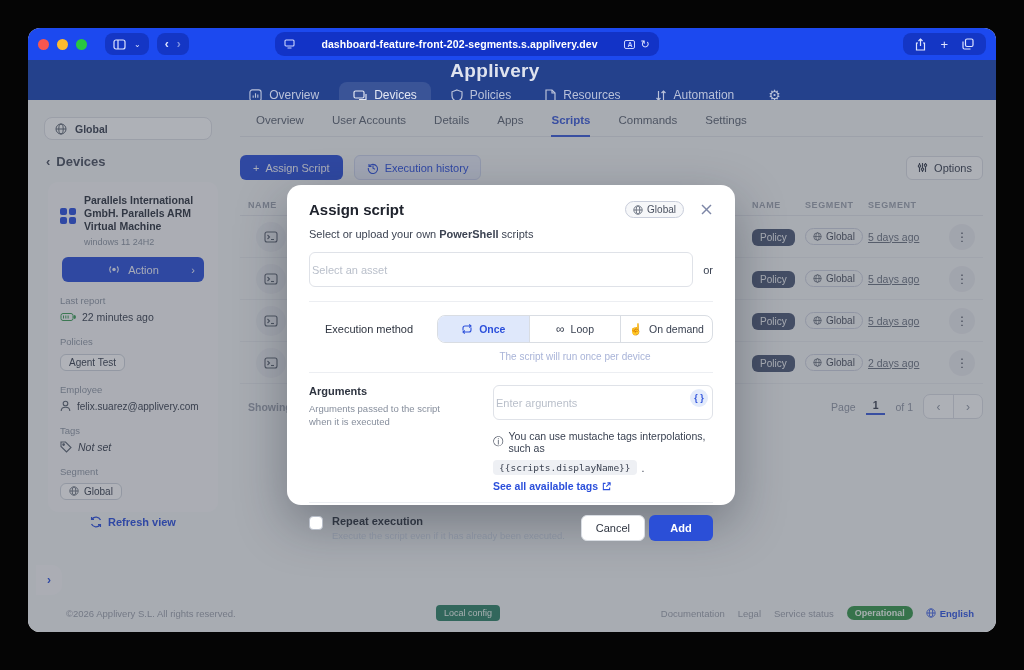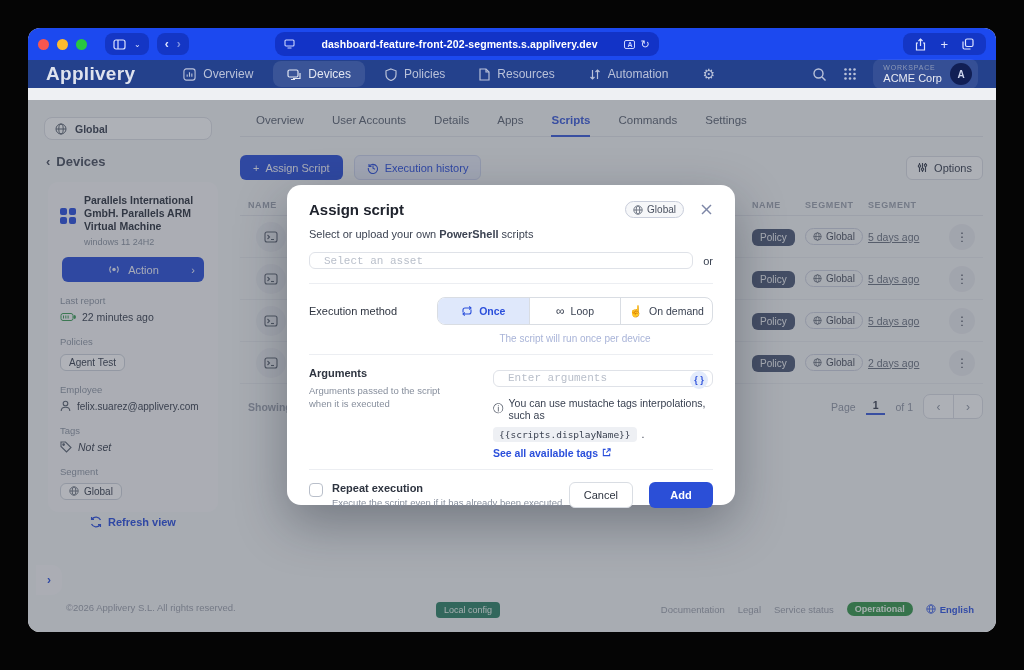--- a/index.html
+++ b/index.html
@@ -11,21 +11,21 @@
   .tl { width:11px; height:11px; border-radius:50%; }
   .tl.r{ background:#f8564e;} .tl.y{ background:#fdbc2e;} .tl.g{ background:#28c73f;}
   .chromepill { background:rgba(5,20,120,.35); border-radius:8px; height:22px; display:flex; align-items:center; padding:0 8px; gap:8px; color:#dfe5ff; }
   .chromepill svg { display:block; }
   .urlpill { flex:0 0 auto; width:384px; margin-left:78px; background:rgba(5,20,140,.40); border-radius:9px; height:24px; display:flex; align-items:center; padding:0 9px; color:#fff; }
   .urltext { flex:1; text-align:center; font-size:10.5px; font-weight:bold; letter-spacing:.1px; }
   .chrome .spacer { flex:1; }
   .mini { font-size:12px; color:#dfe5ff; }
 
   
-  .appheader { position:absolute; left:0; top:32px; right:0; height:28px; background:#24418c; display:flex; align-items:center; padding:0 18px; }
+  .appheader { position:absolute; left:0; top:32px; right:0; height:40px; background:#24418c; display:flex; align-items:center; padding:0 18px;flex-direction:column; }
   .logo { font-size:19px; font-weight:bold; color:#dfe3ee; letter-spacing:.3px; margin-right:34px; }
   .nav { display:flex; align-items:center; gap:6px; }
   .navitem { display:flex; align-items:center; gap:7px; color:#b9c1d9; font-size:12px; padding:6px 14px; border-radius:8px; cursor:pointer; }
   .navitem.active { background:rgba(255,255,255,.10); color:#e3e7f3; }
   .navitem svg { display:block; }
   .gearbtn { color:#b9c1d9; font-size:14px; margin-left:6px; padding:4px 8px; }
   .hdr-right { margin-left:auto; display:flex; align-items:center; gap:16px; }
   .wschip { display:flex; align-items:center; gap:8px; background:rgba(255,255,255,.08); border-radius:8px; padding:4px 6px 4px 10px; }
   .wslabel { font-size:7px; color:#8e9ab8; letter-spacing:.8px; }
   .wsname { font-size:11px; color:#e8eaf2; margin-top:1px; }
@@ -74,44 +74,44 @@
   .greenfrag { position:absolute; left:38px; top:13px; width:8px; height:16px; border:1.5px solid #3f9d5a; border-left:none; border-radius:0 8px 8px 0; }
   .pagerow { display:flex; align-items:center; margin-top:10px; font-size:10.5px; color:#8d95a3; }
   .showing { padding-left:8px; font-weight:bold; color:#9aa1ad; }
   .pager { margin-left:auto; display:flex; align-items:center; gap:10px; }
   .pnum { color:#3c4352; font-weight:bold; border-bottom:2px solid #3b5bd7; padding:0 7px 2px; }
   .pbtns { display:flex; border:1px solid #d5d9e0; border-radius:7px; overflow:hidden; background:#f6f7f9; }
   .pbtn { width:29px; height:23px; display:flex; align-items:center; justify-content:center; color:#8d95a3; font-size:12px; cursor:pointer; }
   .pbtn + .pbtn { border-left:1px solid #d5d9e0; }
 
   
-  .pfooter { position:absolute; left:0; right:0; bottom:8px; height:22px; display:flex; align-items:flex-start; font-size:9.5px; color:#9aa0ab; }
+  .pfooter { position:absolute; left:0; right:0; bottom:8px; height:22px; display:flex; align-items:center; font-size:9.5px; color:#9aa0ab; }
   .pfooter .copy { margin-left:38px; }
   .badge-green { background:#2f8168; color:#eaf4ef; border-radius:4px; padding:3px 8px; font-size:9px; }
   .lc { position:absolute; left:408px; }
   .flinks { margin-left:auto; margin-right:22px; display:flex; align-items:center; gap:13px; }
   .op { background:#36954d; color:#eaf6ec; border-radius:9px; padding:2px 8px; font-size:9px; font-weight:bold; }
   .lang { color:#3056e0; font-weight:bold; display:flex; align-items:center; gap:4px; }
 
   
   .overlay { position:absolute; inset:0; background:rgba(55,60,74,.38); }
   .modal { position:absolute; left:259px; top:157px; width:448px; height:320px; background:#fff; border-radius:14px; box-shadow:0 18px 50px rgba(20,25,40,.35); padding:16px 22px 14px; }
   .mhead { display:flex; align-items:center; }
   .mtitle { font-size:15px; font-weight:bold; color:#20242e; }
   .mhead .gchip { margin-left:auto; background:#f6f7f9; }
   .mclose { margin-left:16px; color:#7d86a6; cursor:pointer; display:flex; }
   .msub { font-size:11px; color:#3c4352; margin-top:10px; }
   .assetrow { display:flex; align-items:center; gap:10px; margin-top:12px; }
-  .input { height:17px; border:1px solid #dfe2e8; border-radius:6px; padding:0 14px; font-size:11px; color:#3c4352; font-family:Liberation Mono, monospace; outline:none; background:#fff; width:100%; }
+  .input { height:35px; border:1px solid #dfe2e8; border-radius:6px; padding:0 2px; font-size:11px; color:#3c4352; font-family:Liberation Sans, sans-serif; outline:none; background:#fff; width:100%; }
   .input::placeholder { color:#b9bfca; }
   .assetrow .input { flex:1; }
   .orlbl { font-size:11px; color:#3a4252; }
   .btn-upload { height:26px; background:#dbe4fb; color:#2b4fdb; border:none; border-radius:6px; font-size:10.5px; font-weight:bold; padding:0 12px; cursor:pointer; font-family:inherit; white-space:nowrap; }
   .mdivider { height:1px; background:#eceef2; margin-top:14px; }
-  .execrow { display:flex; align-items:center; margin-top:13px; }
+  .execrow { display:flex; align-items:center; margin-top:13px;margin-left:16px; }
   .execlbl { font-size:11px; color:#2e3440; }
   .seg { margin-left:auto; width:276px; display:flex; border:1px solid #d9dde3; border-radius:8px; overflow:hidden; background:#fff; }
   .segitem { flex:1; height:26px; display:flex; align-items:center; justify-content:center; gap:6px; font-size:10.5px; color:#3a4252; cursor:pointer; }
   .segitem + .segitem { border-left:1px solid #d9dde3; }
   .segitem.sel { background:#dfe8fb; color:#2b4fdb; font-weight:bold; }
   .exechelp { width:276px; margin-left:auto; text-align:center; font-size:10px; color:#a9b4d8; margin-top:8px; }
   .argsrow { display:flex; gap:14px; margin-top:12px; }
   .argsleft { width:140px; }
   .argslbl { font-size:11px; font-weight:bold; color:#2e3440; }
   .argssub { font-size:9.5px; color:#868e9c; line-height:1.4; margin-top:5px; }
@@ -120,21 +120,21 @@
   .braces { position:absolute; right:5px; top:4px; width:18px; height:18px; border-radius:50%; background:#e3ebfb; color:#2b4fdb; font-size:9px; font-weight:bold; display:flex; align-items:center; justify-content:center; cursor:pointer; }
   .infoline { font-size:10.5px; color:#3a4252; margin-top:10px; display:flex; align-items:center; gap:5px; }
   .infoline2 { margin-top:6px; display:flex; align-items:center; gap:5px; font-size:10.5px; color:#3a4252; flex-wrap:wrap; }
   .mustache { background:#eef0f4; border-radius:4px; padding:2px 6px; font-family:"DejaVu Sans Mono", monospace; font-size:9.5px; color:#3c4352; }
   .taglink { color:#2b4fdb; font-weight:bold; display:inline-flex; align-items:center; gap:4px; cursor:pointer; }
   .mfoot { display:flex; align-items:flex-start; margin-top:10px; padding-top:12px; border-top:1px solid #eceef2; }
   .cbwrap { display:flex; gap:9px; }
   .cb { width:14px; height:14px; border:1.5px solid #b9bfca; border-radius:4px; background:#fff; margin-top:1px; cursor:pointer; flex:0 0 auto; }
   .cblbl { font-size:11px; font-weight:bold; color:#2e3440; }
   .cbsub { font-size:9.5px; color:#868e9c; margin-top:3px; }
-  .mbtns { margin-left:auto; display:flex; gap:16px; }
+  .mbtns { margin-left:auto; display:flex; gap:4px; }
   .btn-cancel { height:26px; background:#fff; border:1px solid #d9dde3; border-radius:6px; font-size:11px; color:#2e3440; padding:0 14px; cursor:pointer; font-family:inherit; }
   .btn-add { height:26px; width:64px; background:#2b4fd7; border:none; border-radius:6px; font-size:11px; color:#fff; font-weight:bold; cursor:pointer; font-family:inherit; }
   .icn { display:inline-flex; align-items:center; justify-content:center; }
 </style>
 </head>
 <body>
 
 <div class="window">
 
   <div class="chrome">

